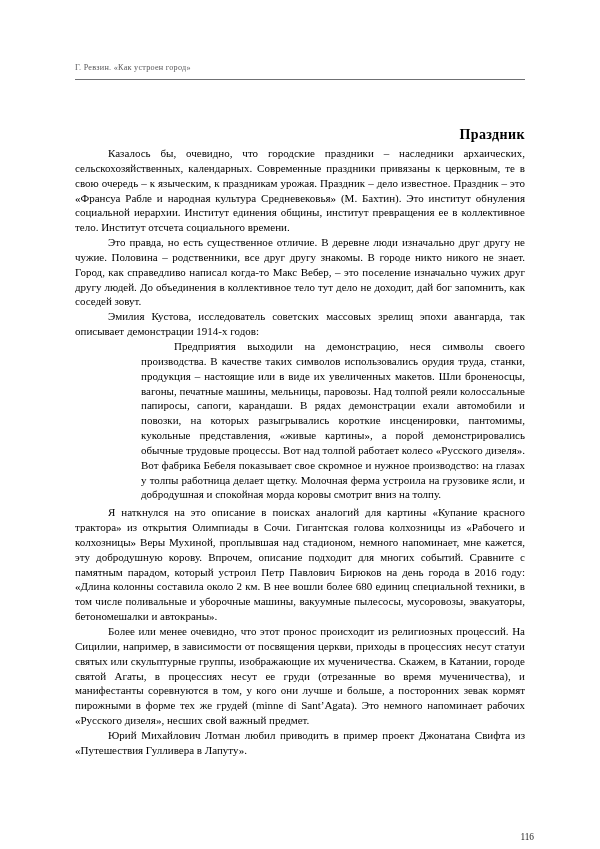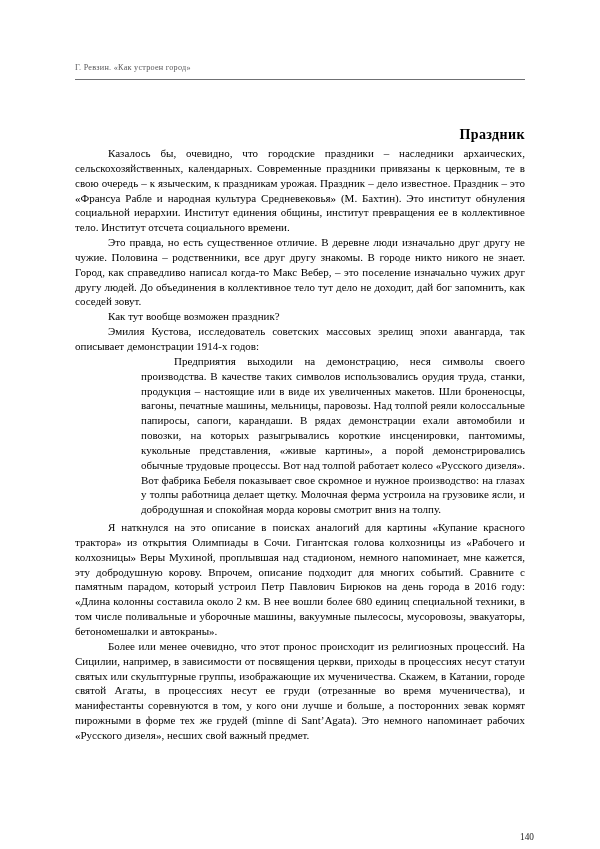--- a/index.html
+++ b/index.html
@@ -90,24 +90,24 @@
 
   <div class="running-head">Г. Ревзин. «Как устроен город»</div>
 
   <div class="head-rule"></div>
 
   <h1 class="doc-title">Праздник</h1>
 
   <div class="body-col">
     <p>Казалось бы, очевидно, что городские праздники – наследники архаических, сельскохозяйственных, календарных. Современные праздники привязаны к церковным, те в свою очередь – к языческим, к праздникам урожая. Праздник – дело известное. Праздник – это «Франсуа Рабле и народная культура Средневековья» (М. Бахтин). Это институт обнуления социальной иерархии. Институт единения общины, институт превращения ее в коллективное тело. Институт отсчета социального времени.</p>
     <p>Это правда, но есть существенное отличие. В деревне люди изначально друг другу не чужие. Половина – родственники, все друг другу знакомы. В городе никто никого не знает. Город, как справедливо написал когда-то Макс Вебер, – это поселение изначально чужих друг другу людей. До объединения в коллективное тело тут дело не доходит, дай бог запомнить, как соседей зовут.</p>
-    <p>Как тут вообще возможен праздник?</p>
     <p>Эмилия Кустова, исследователь советских массовых зрелищ эпохи авангарда, так описывает демонстрации 1914-х годов:</p>
     <p class="quote">Предприятия выходили на демонстрацию, неся символы своего производства. В качестве таких символов использовались орудия труда, станки, продукция – настоящие или в виде их увеличенных макетов. Шли броненосцы, вагоны, печатные машины, мельницы, паровозы. Над толпой реяли колоссальные папиросы, сапоги, карандаши. В рядах демонстрации ехали автомобили и повозки, на которых разыгрывались короткие инсценировки, пантомимы, кукольные представления, «живые картины», а порой демонстрировались обычные трудовые процессы. Вот над толпой работает колесо «Русского дизеля». Вот фабрика Бебеля показывает свое скромное и нужное производство: на глазах у толпы работница делает щетку. Молочная ферма устроила на грузовике ясли, и добродушная и спокойная морда коровы смотрит вниз на толпу.</p>
     <div class="blockgap"></div>
     <p>Я наткнулся на это описание в поисках аналогий для картины «Купание красного трактора» из открытия Олимпиады в Сочи. Гигантская голова колхозницы из «Рабочего и колхозницы» Веры Мухиной, проплывшая над стадионом, немного напоминает, мне кажется, эту добродушную корову. Впрочем, описание подходит для многих событий. Сравните с памятным парадом, который устроил Петр Павлович Бирюков на день города в 2016 году: «Длина колонны составила около 2 км. В нее вошли более 680 единиц специальной техники, в том числе поливальные и уборочные машины, вакуумные пылесосы, мусоровозы, эвакуаторы, бетономешалки и автокраны».</p>
     <p>Более или менее очевидно, что этот пронос происходит из религиозных процессий. На Сицилии, например, в зависимости от посвящения церкви, приходы в процессиях несут статуи святых или скульптурные группы, изображающие их мученичества. Скажем, в Катании, городе святой Агаты, в процессиях несут ее груди (отрезанные во время мученичества), и манифестанты соревнуются в том, у кого они лучше и больше, а посторонних зевак кормят пирожными в форме тех же грудей (minne di Sant’Agata). Это немного напоминает рабочих «Русского дизеля», несших свой важный предмет.</p>
+    <p>Юрий Михайлович Лотман любил приводить в пример проект Джонатана Свифта из «Путешествия Гулливера в Лапуту».</p>
     <div class="blockgap"></div>
   </div>
 
-  <div class="page-number">140</div>
+  <div class="page-number">116</div>
 
 </div>
 
 </body></html>

